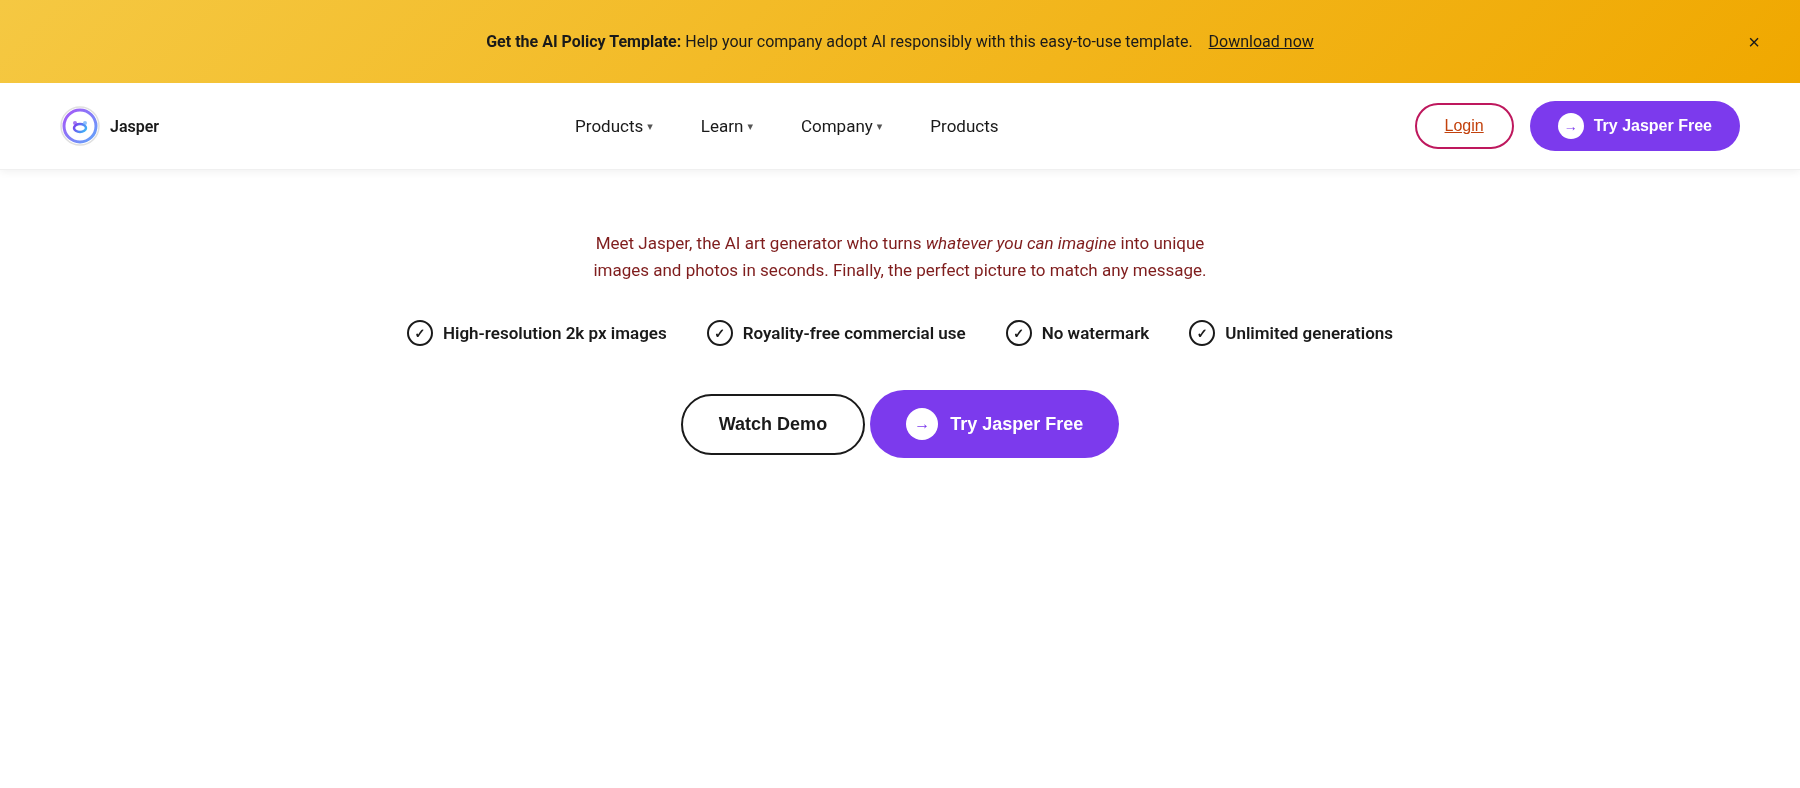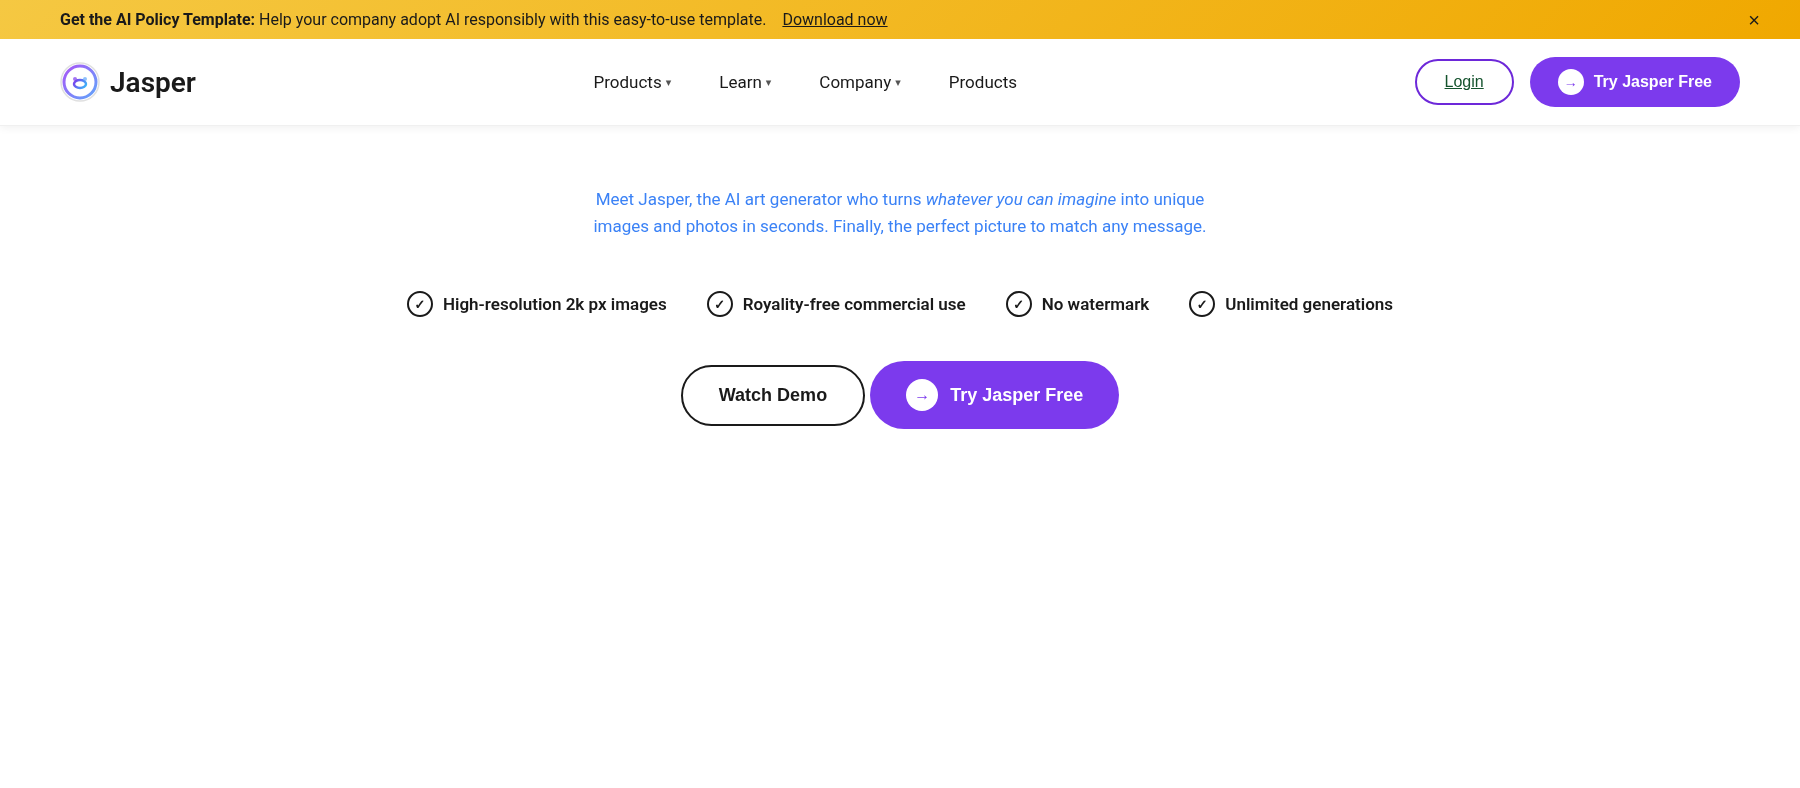--- a/index.html
+++ b/index.html
@@ -12,23 +12,24 @@
       font-family: -apple-system, BlinkMacSystemFont, 'Segoe UI', Roboto, sans-serif;
       background: #ffffff;
       width: 1800px;
       min-height: 788px;
       overflow-x: hidden;
     }
 
     
     .banner {
       background: linear-gradient(135deg, #f5c842 0%, #f0a800 100%);
-      padding: 10px 60px;
-      display: flex;
-      align-items: center;
+      padding: 32px 60px;
+      display: flex;
+      align-items: center;
+      justify-content: center;
       position: relative;
     }
 
     .banner-text {
       font-size: 16px;
       color: #1a1a1a;
     }
 
     .banner-text strong {
       font-weight: 700;
@@ -73,21 +74,21 @@
       gap: 10px;
       cursor: pointer;
     }
 
     .logo-icon {
       width: 40px;
       height: 40px;
     }
 
     .logo-text {
-      font-size: 28px;
+      font-size: 16px;
       font-weight: 600;
       color: #1a1a1a;
     }
 
     .nav-links {
       display: flex;
       align-items: center;
       gap: 16px;
     }
 
@@ -110,27 +111,27 @@
     }
 
     .nav-actions {
       display: flex;
       align-items: center;
       gap: 16px;
     }
 
     .btn-login {
       padding: 12px 28px;
-      border: 2px solid #6d28d9;
+      border: 2px solid #be185d;
       background: transparent;
       border-radius: 50px;
       font-size: 16px;
       font-weight: 500;
       cursor: pointer;
-      color: #14532d;
+      color: #c2410c;
       text-decoration: underline;
     }
 
     .btn-try {
       display: flex;
       align-items: center;
       gap: 10px;
       padding: 12px 28px;
       background: #7c3aed;
       border: none;
@@ -204,23 +205,23 @@
     .italic-bold {
       font-style: italic;
       font-weight: 900;
       color: #0d0d0d;
       -webkit-text-fill-color: #0d0d0d;
     }
 
     .hero-subtitle {
       max-width: 620px;
       font-size: 17px;
-      color: #3b82f6;
+      color: #7f1d1d;
       line-height: 1.6;
-      margin-bottom: 51px;
+      margin-bottom: 36px;
     }
 
     .hero-subtitle em {
       font-style: italic;
     }
 
     
     .features {
       display: flex;
       align-items: center;

